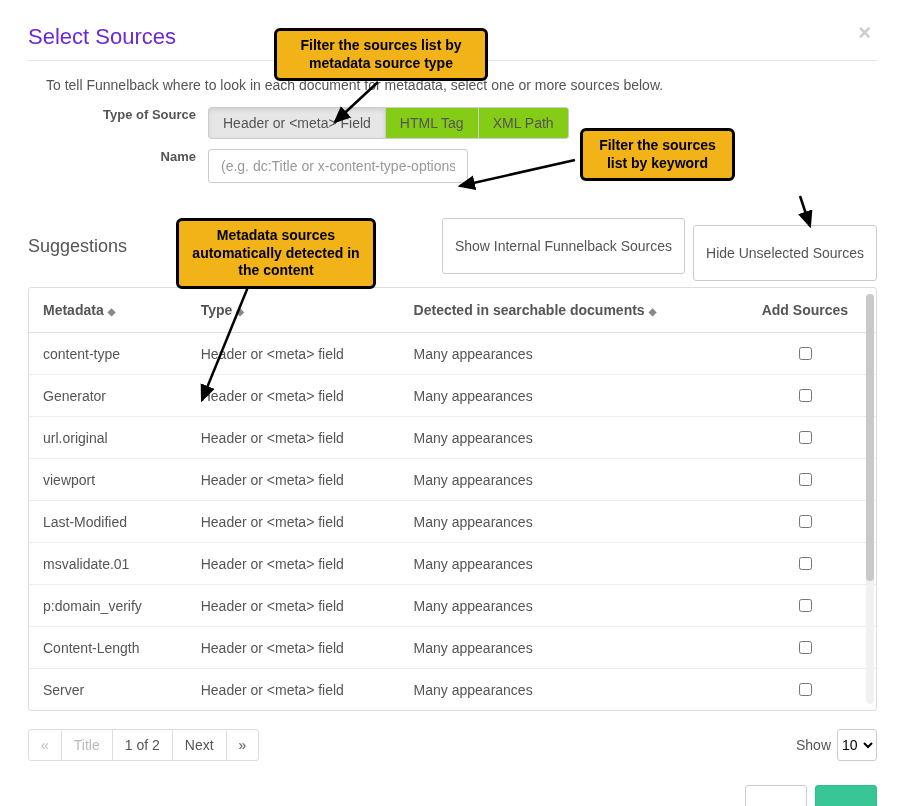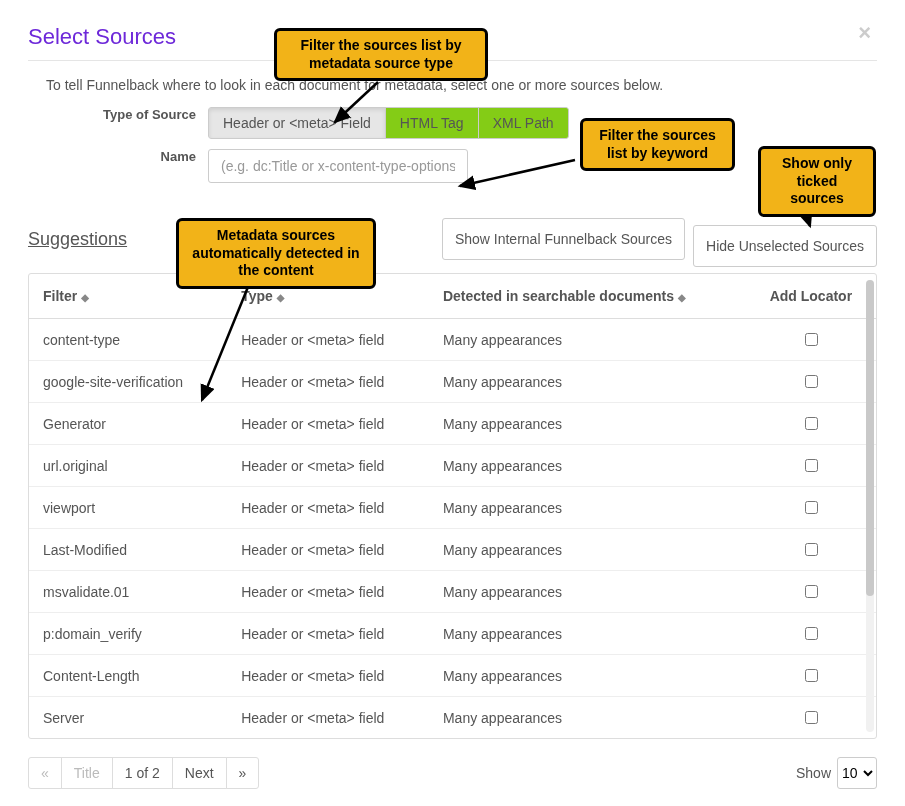--- a/index.html
+++ b/index.html
@@ -83,28 +83,27 @@
     align-items: center;
     margin-top: 28px;
     margin-bottom: 6px;
   }
   .suggestions-head h3 {
     font-size: 18px;
     font-weight: 400;
     color: #555;
     margin: 0;
     flex: 0 0 auto;
-    text-decoration: underline;
   }
   .suggestions-head .spacer { flex: 1; }
   .btn {
     border: 1px solid #ccc;
     background: #fff;
     color: #555;
-    padding: 12px 12px;
+    padding: 19px 12px;
     font-size: 14px;
     border-radius: 3px;
     cursor: pointer;
   }
   .btn + .btn { margin-left: 8px; margin-top: 14px; }
   .table-wrap {
     border: 1px solid #ddd;
     border-radius: 3px;
     margin-top: 4px;
     position: relative;
@@ -245,42 +244,36 @@
     <div class="spacer"></div>
     <button class="btn">Show Internal Funnelback Sources</button>
     <button class="btn">Hide Unselected Sources</button>
   </div>
 
   <div class="table-wrap">
     <table class="data">
       <thead>
         <tr>
           <th>
-            <span>Filter</span><span class="sort">◆</span>
+            <span>Metadata</span><span class="sort">◆</span>
           </th>
           <th>
             <span>Type</span><span class="sort">◆</span>
           </th>
           <th>
             <span>Detected in searchable documents</span><span class="sort">◆</span>
           </th>
           <th class="center">
-            <span>Add Locator</span>
+            <span>Add Sources</span>
           </th>
         </tr>
       </thead>
       <tbody id="rows-body">
           <tr>
             <td>content-type</td>
-            <td>Header or &lt;meta&gt; field</td>
-            <td>Many appearances</td>
-            <td class="center"><input type="checkbox" style=""></td>
-          </tr>
-          <tr>
-            <td>google-site-verification</td>
             <td>Header or &lt;meta&gt; field</td>
             <td>Many appearances</td>
             <td class="center"><input type="checkbox" style=""></td>
           </tr>
           <tr>
             <td>Generator</td>
             <td>Header or &lt;meta&gt; field</td>
             <td>Many appearances</td>
             <td class="center"><input type="checkbox" style=""></td>
           </tr>
@@ -348,22 +341,21 @@
       </select>
     </div>
   </div>
 
   <div class="footer">
     <button class="btn">Close</button>
     <button class="btn-save">Save</button>
   </div>
 
   <div class="callout" style="top:28px; left:274px; width:214px;">Filter the sources list by metadata source type</div>
-  <div class="callout" style="top:118px; left:580px; width:155px;">Filter the sources list by keyword</div>
-  <div class="callout" style="top:146px; left:758px; width:118px;">Show only ticked sources</div>
+  <div class="callout" style="top:128px; left:580px; width:155px;">Filter the sources list by keyword</div>
   <div class="callout" style="top:218px; left:176px; width:200px;">Metadata sources automatically detected in the content</div>
 
   <svg class="arrow" style="top:82px; left:330px;" width="40" height="60">
     <defs>
         <marker id="ah1" markerWidth="8" markerHeight="8" refX="6" refY="3" orient="auto">
           <path d="M0,0 L7,3 L0,6 Z" fill="#000"></path>
         </marker>
       </defs>
     <path d="M48,0 L5,40" stroke="#000" stroke-width="2.5" fill="none" marker-end="url(#ah1)"></path>
   </svg>

